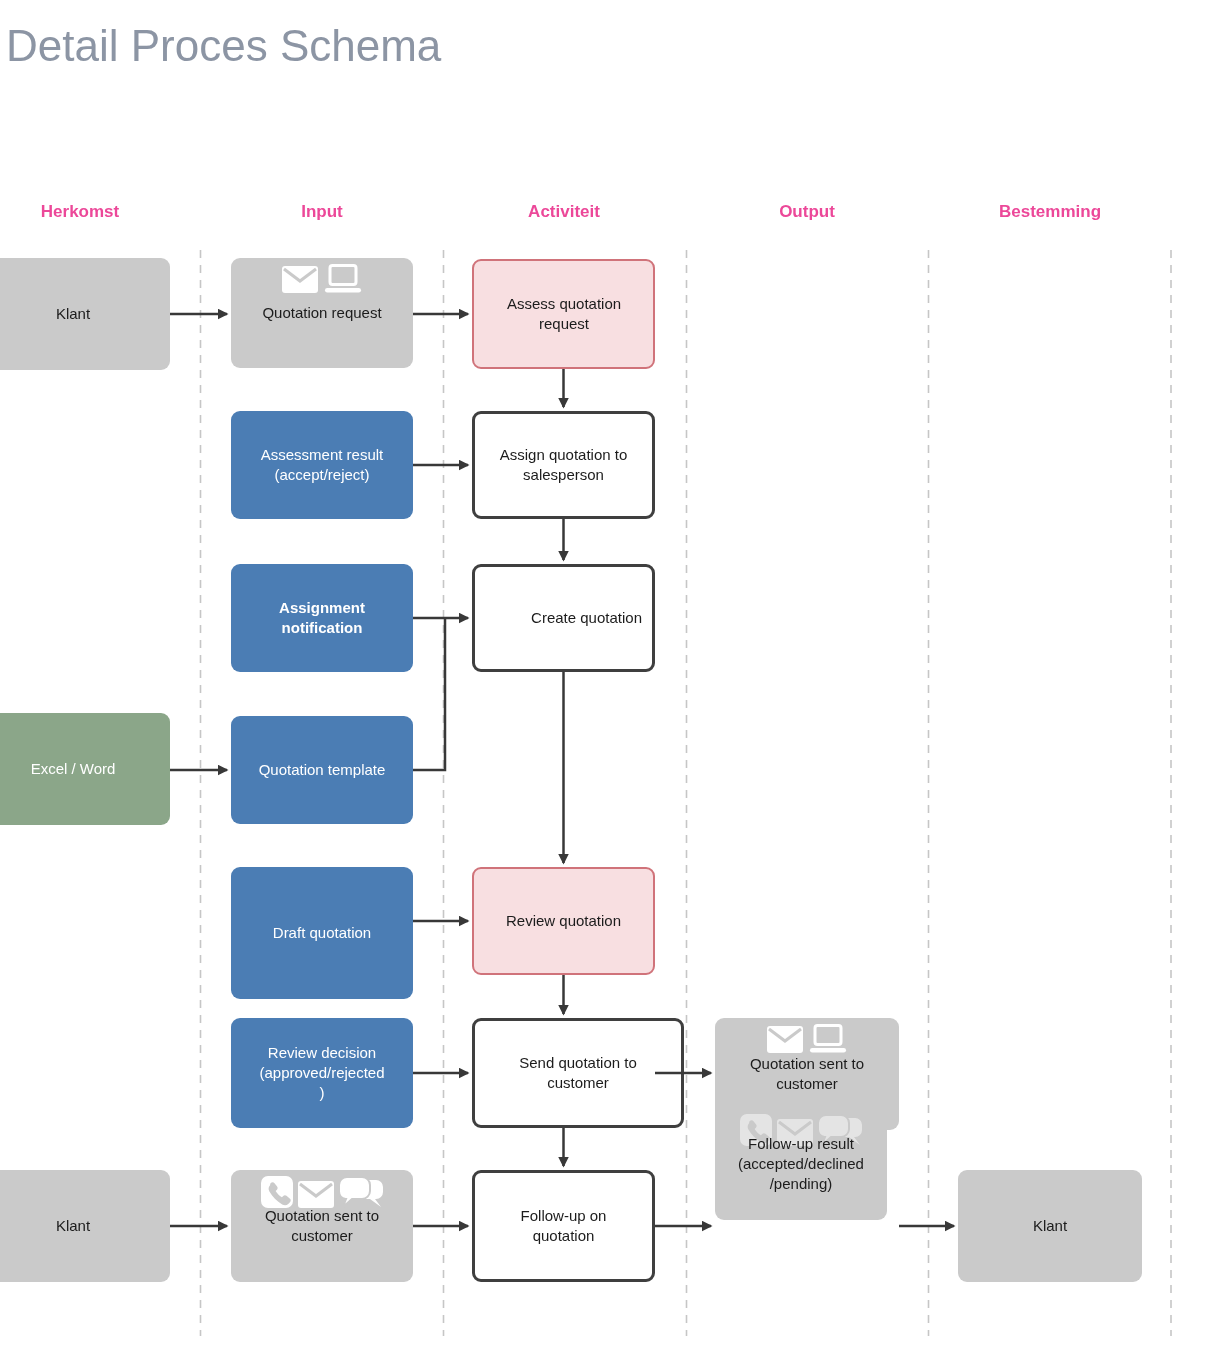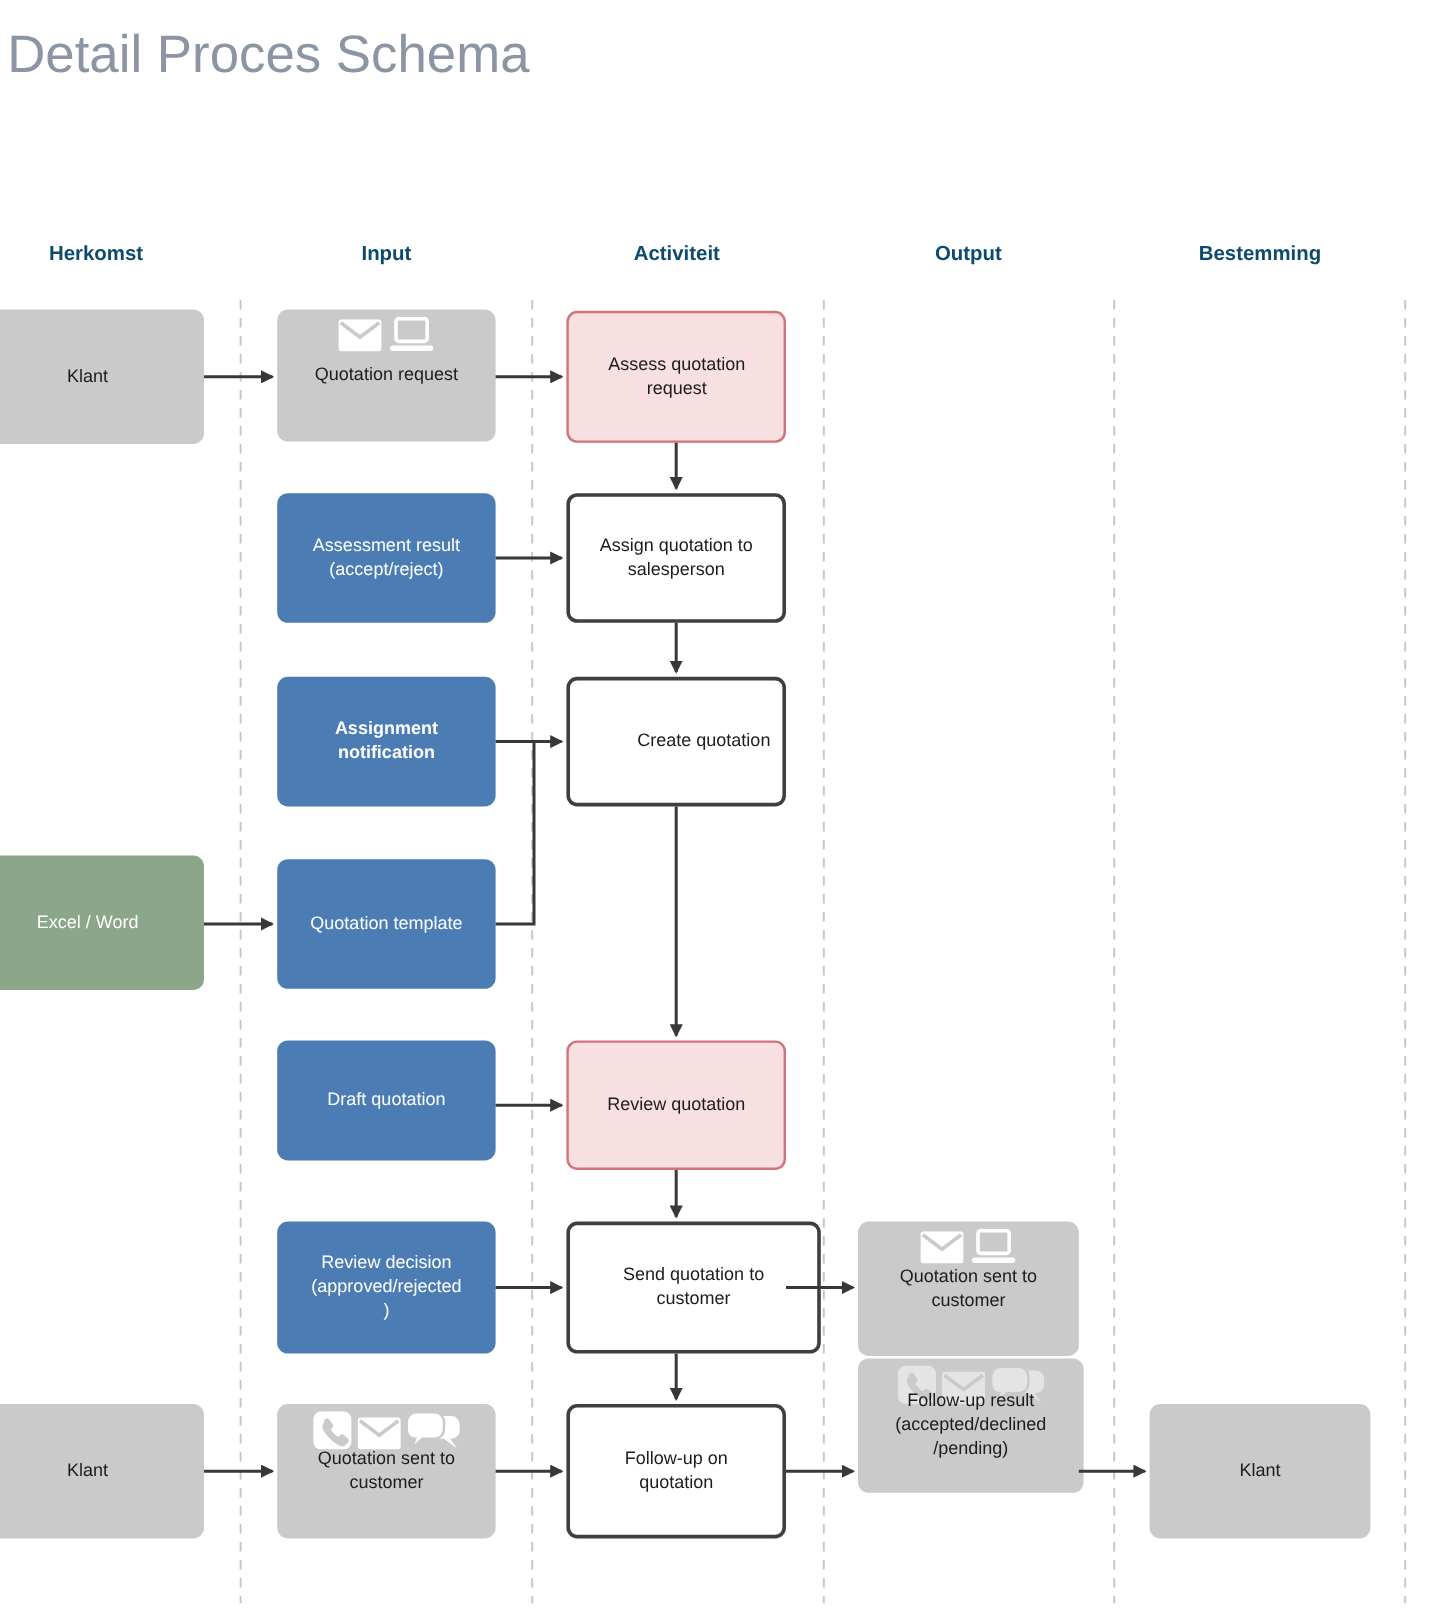--- a/index.html
+++ b/index.html
@@ -3,21 +3,21 @@
 <meta charset="utf-8">
 <style>
   html,body{margin:0;padding:0;background:#ffffff;width:1206px;height:1347px;
     font-family:"Liberation Sans", sans-serif;overflow:hidden;}
   #canvas{position:relative;width:1206px;height:1347px;background:#ffffff;}
 
   .page-title{position:absolute;left:6px;top:18px;font-size:44px;line-height:1.25;
     color:#8c95a4;font-weight:400;letter-spacing:0px;}
 
   .col-header{position:absolute;top:202px;transform:translateX(-50%);
-    font-size:17px;font-weight:bold;color:#0c4a6e;white-space:nowrap;}
+    font-size:17px;font-weight:bold;color:#ec4899;white-space:nowrap;}
   .ch-herkomst{left:80px;} .ch-input{left:322px;} .ch-activiteit{left:564px;}
   .ch-output{left:807px;} .ch-bestemming{left:1050px;}
 
   svg.wires{position:absolute;left:0;top:0;pointer-events:none;z-index:5;}
   .lane{stroke:#c6c6c6;stroke-width:1.6;stroke-dasharray:8 7;}
   .wire{stroke:#383838;stroke-width:2.5;fill:none;}
 
   .node{position:absolute;border-radius:9px;display:flex;align-items:center;
     justify-content:center;text-align:center;box-sizing:border-box;padding:6px 10px;
     font-size:15px;line-height:20px;color:#1c1c1c;z-index:2;}
@@ -35,29 +35,29 @@
   
   .n-klant1     {left:-24px;top:258px;width:194px;height:112px;}
   .n-qreq       {left:231px;top:258px;width:182px;height:110px;}
   .n-assess     {left:472px;top:259px;width:183px;height:110px;padding-left:11px;}
   .n-assessres  {left:231px;top:411px;width:182px;height:108px;}
   .n-assign     {left:472px;top:411px;width:183px;height:108px;}
   .n-assignnotif{left:231px;top:564px;width:182px;height:108px;font-weight:bold;}
   .n-create     {left:472px;top:564px;width:183px;height:108px;justify-content:flex-end;}
   .n-excel      {left:-24px;top:713px;width:194px;height:112px;}
   .n-template   {left:231px;top:716px;width:182px;height:108px;}
-  .n-draft      {left:231px;top:867px;width:182px;height:100px;}
+  .n-draft      {left:231px;top:867px;width:182px;height:132px;}
   .n-review     {left:472px;top:867px;width:183px;height:108px;}
   .n-reviewdec  {left:231px;top:1018px;width:182px;height:110px;}
   .n-send       {left:472px;top:1018px;width:212px;height:110px;}
   .n-sentout    {left:715px;top:1018px;width:184px;height:112px;}
   .n-klant2     {left:-24px;top:1170px;width:194px;height:112px;}
   .n-sentin     {left:231px;top:1170px;width:182px;height:112px;}
   .n-followup   {left:472px;top:1170px;width:183px;height:112px;}
-  .n-fures      {left:715px;top:1132px;width:188px;height:112px;}
+  .n-fures      {left:715px;top:1108px;width:172px;height:112px;}
   .n-klant3     {left:958px;top:1170px;width:184px;height:112px;}
 </style>
 </head>
 <body>
 
 <div id="canvas">
 
   <div class="page-title">Detail Proces Schema</div>
 
   <div class="col-header ch-herkomst">Herkomst</div>

